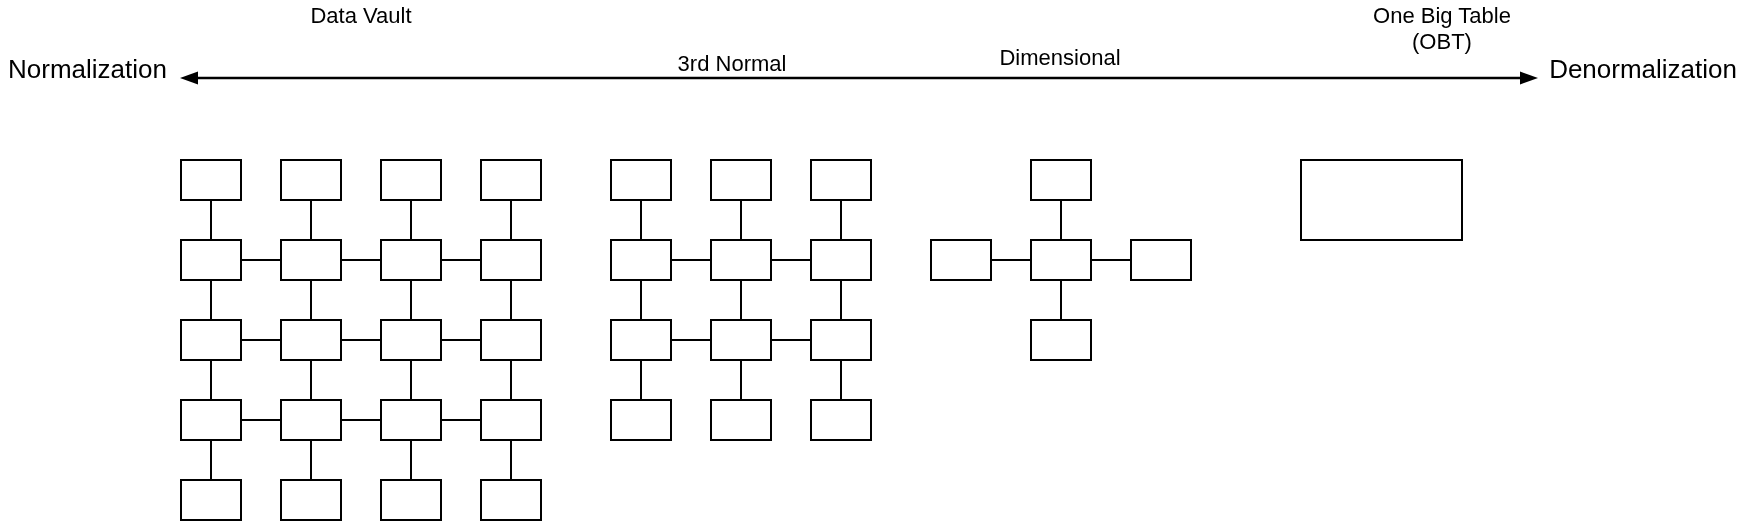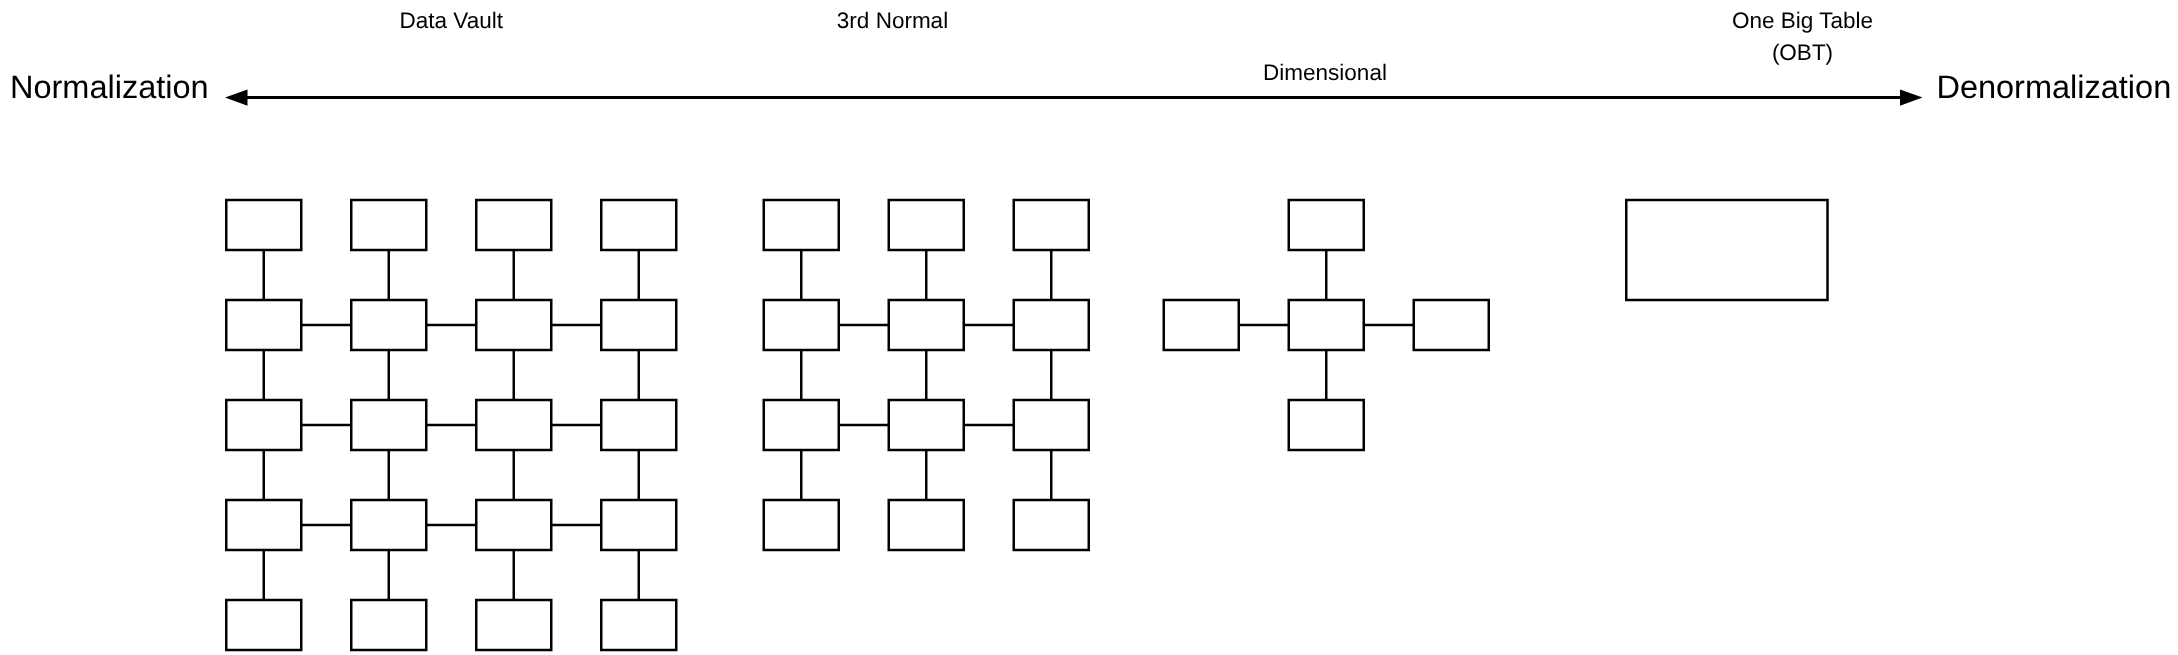--- a/index.html
+++ b/index.html
@@ -19,21 +19,21 @@
   .diagram-svg {
     position: absolute;
     left: 0;
     top: 0;
   }
   .approach-label {
     position: absolute;
     top: 3px;
     width: 300px;
     text-align: center;
-    font-size: 18px;
+    font-size: 22px;
     line-height: 26px;
     white-space: nowrap;
   }
   .side-label {
     position: absolute;
     font-size: 26px;
     line-height: 26px;
     white-space: nowrap;
   }
 </style>
@@ -139,21 +139,21 @@
     </svg>
 
   <div class="side-label" style="left:8px; top:56px;">Normalization</div>
 
   <div class="side-label" style="right:5px; top:56px;">Denormalization</div>
 
   <div class="approach-label" style="left:211px;">
     <div>Data Vault</div>
   </div>
 
-  <div class="approach-label" style="left:564px;">
+  <div class="approach-label" style="left:582px;margin-top:48px;">
     <div>3rd Normal</div>
   </div>
 
   <div class="approach-label" style="left:910px;margin-top:42px;">
     <div>Dimensional</div>
   </div>
 
   <div class="approach-label" style="left:1292px;">
     <div>One Big Table</div>
     <div>(OBT)</div>

